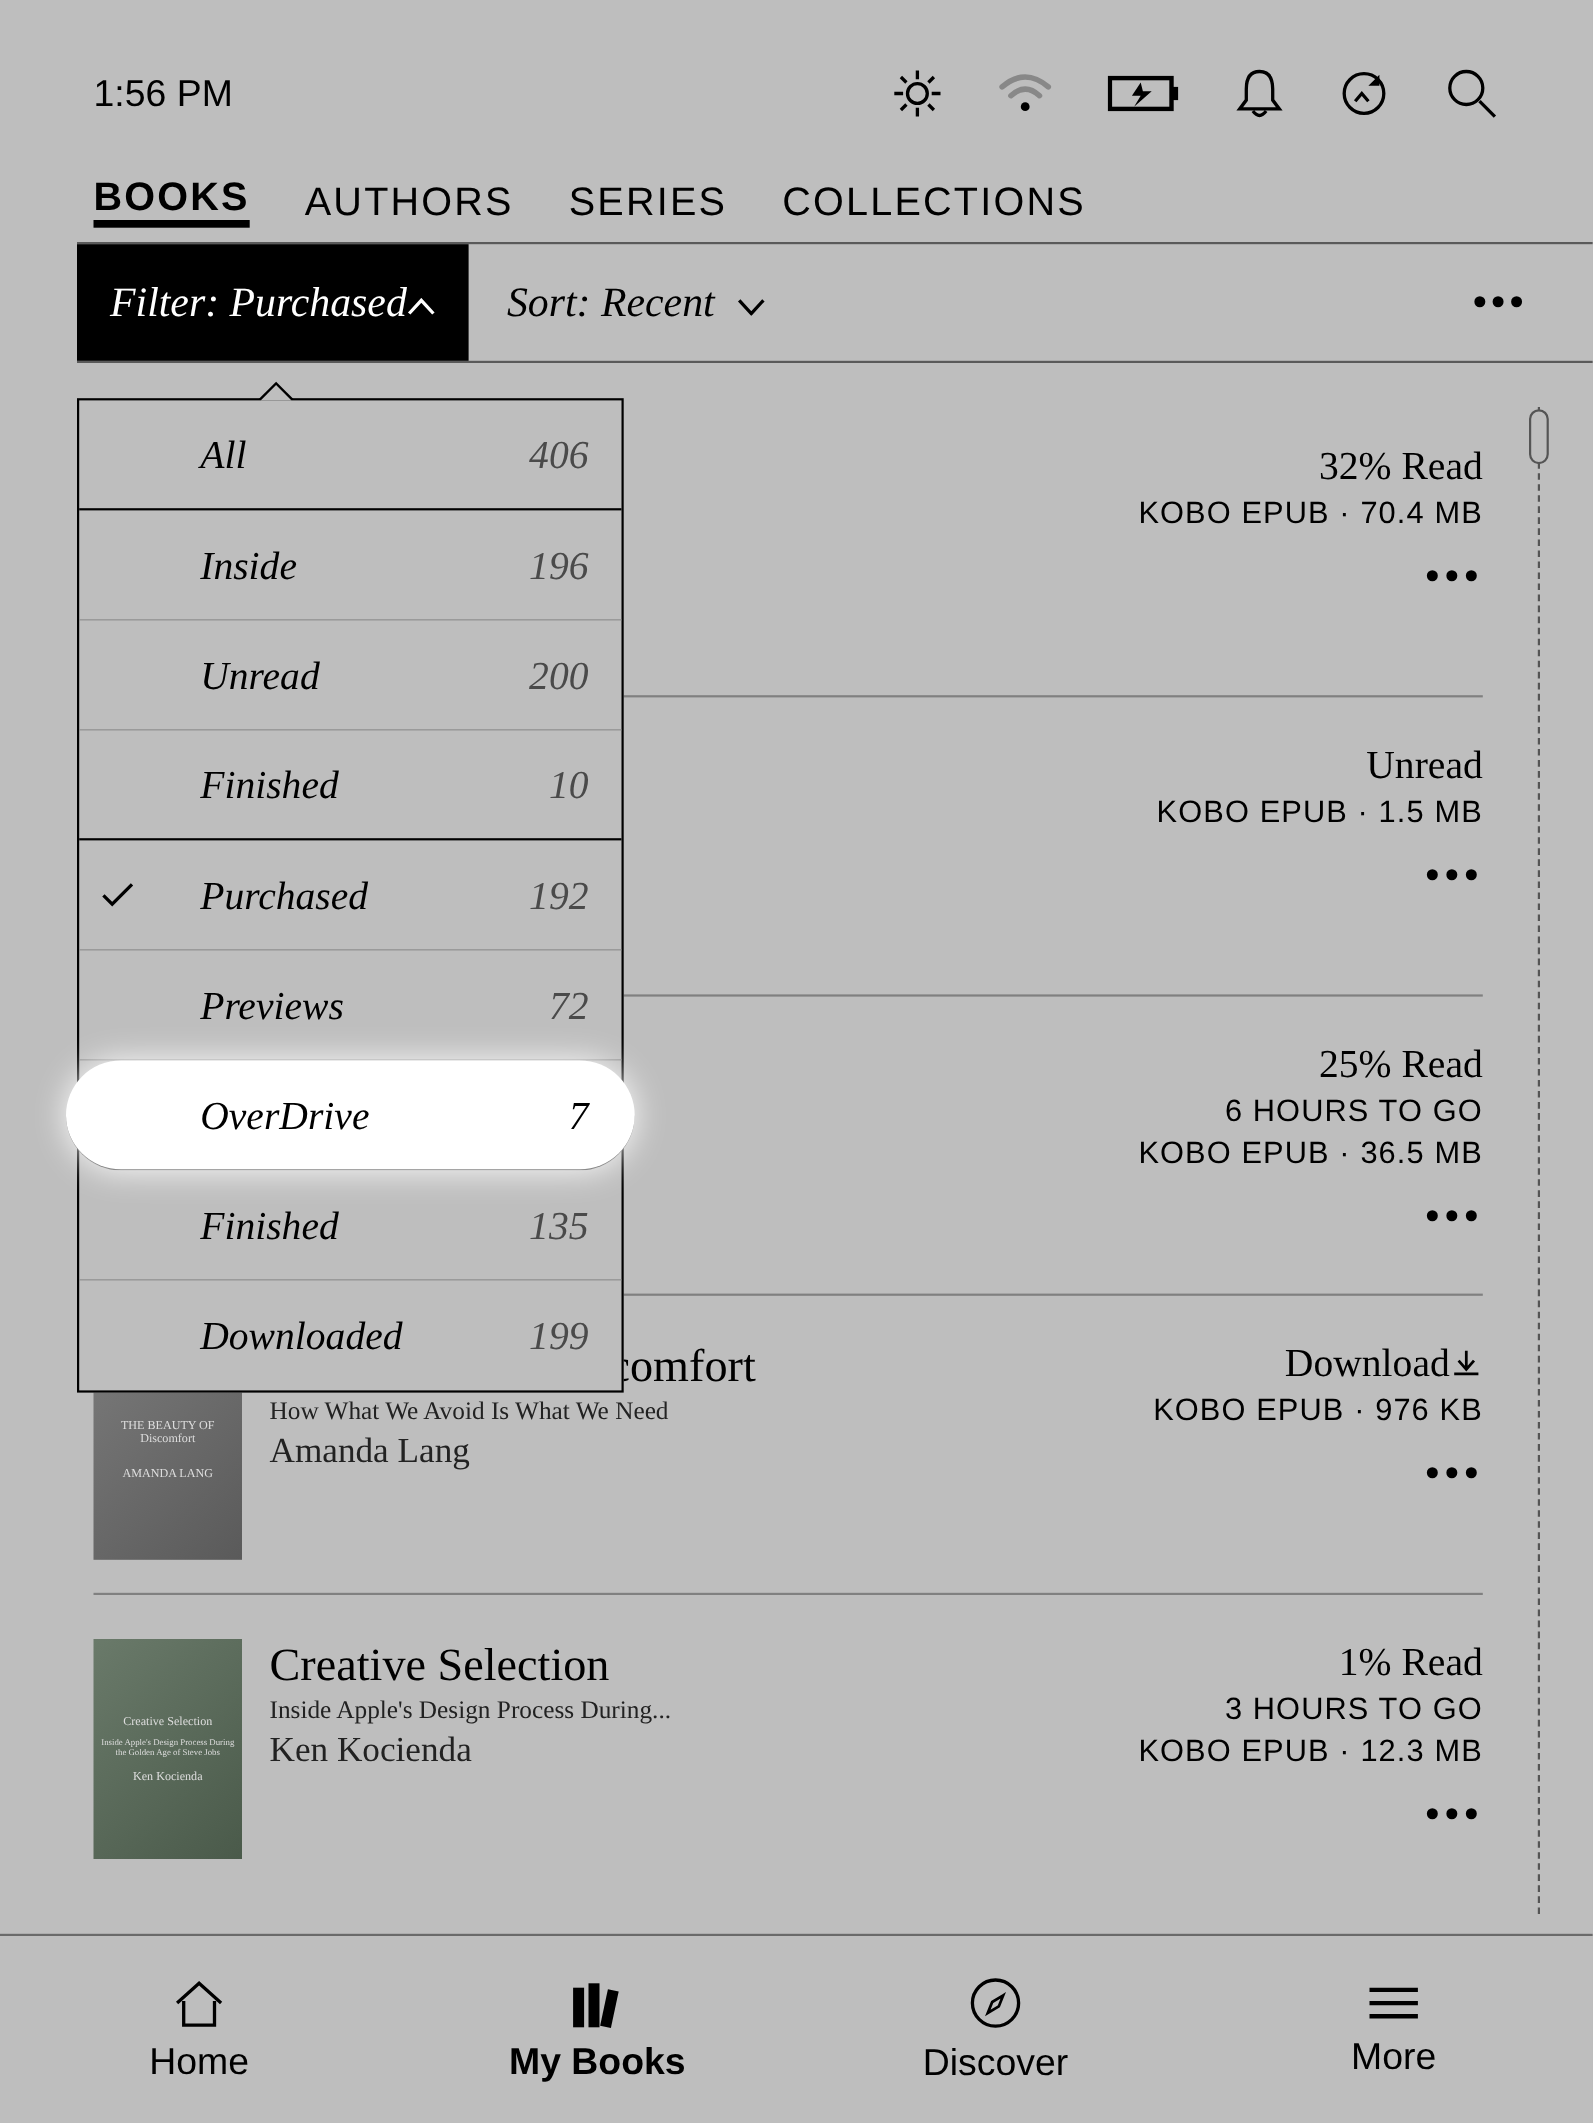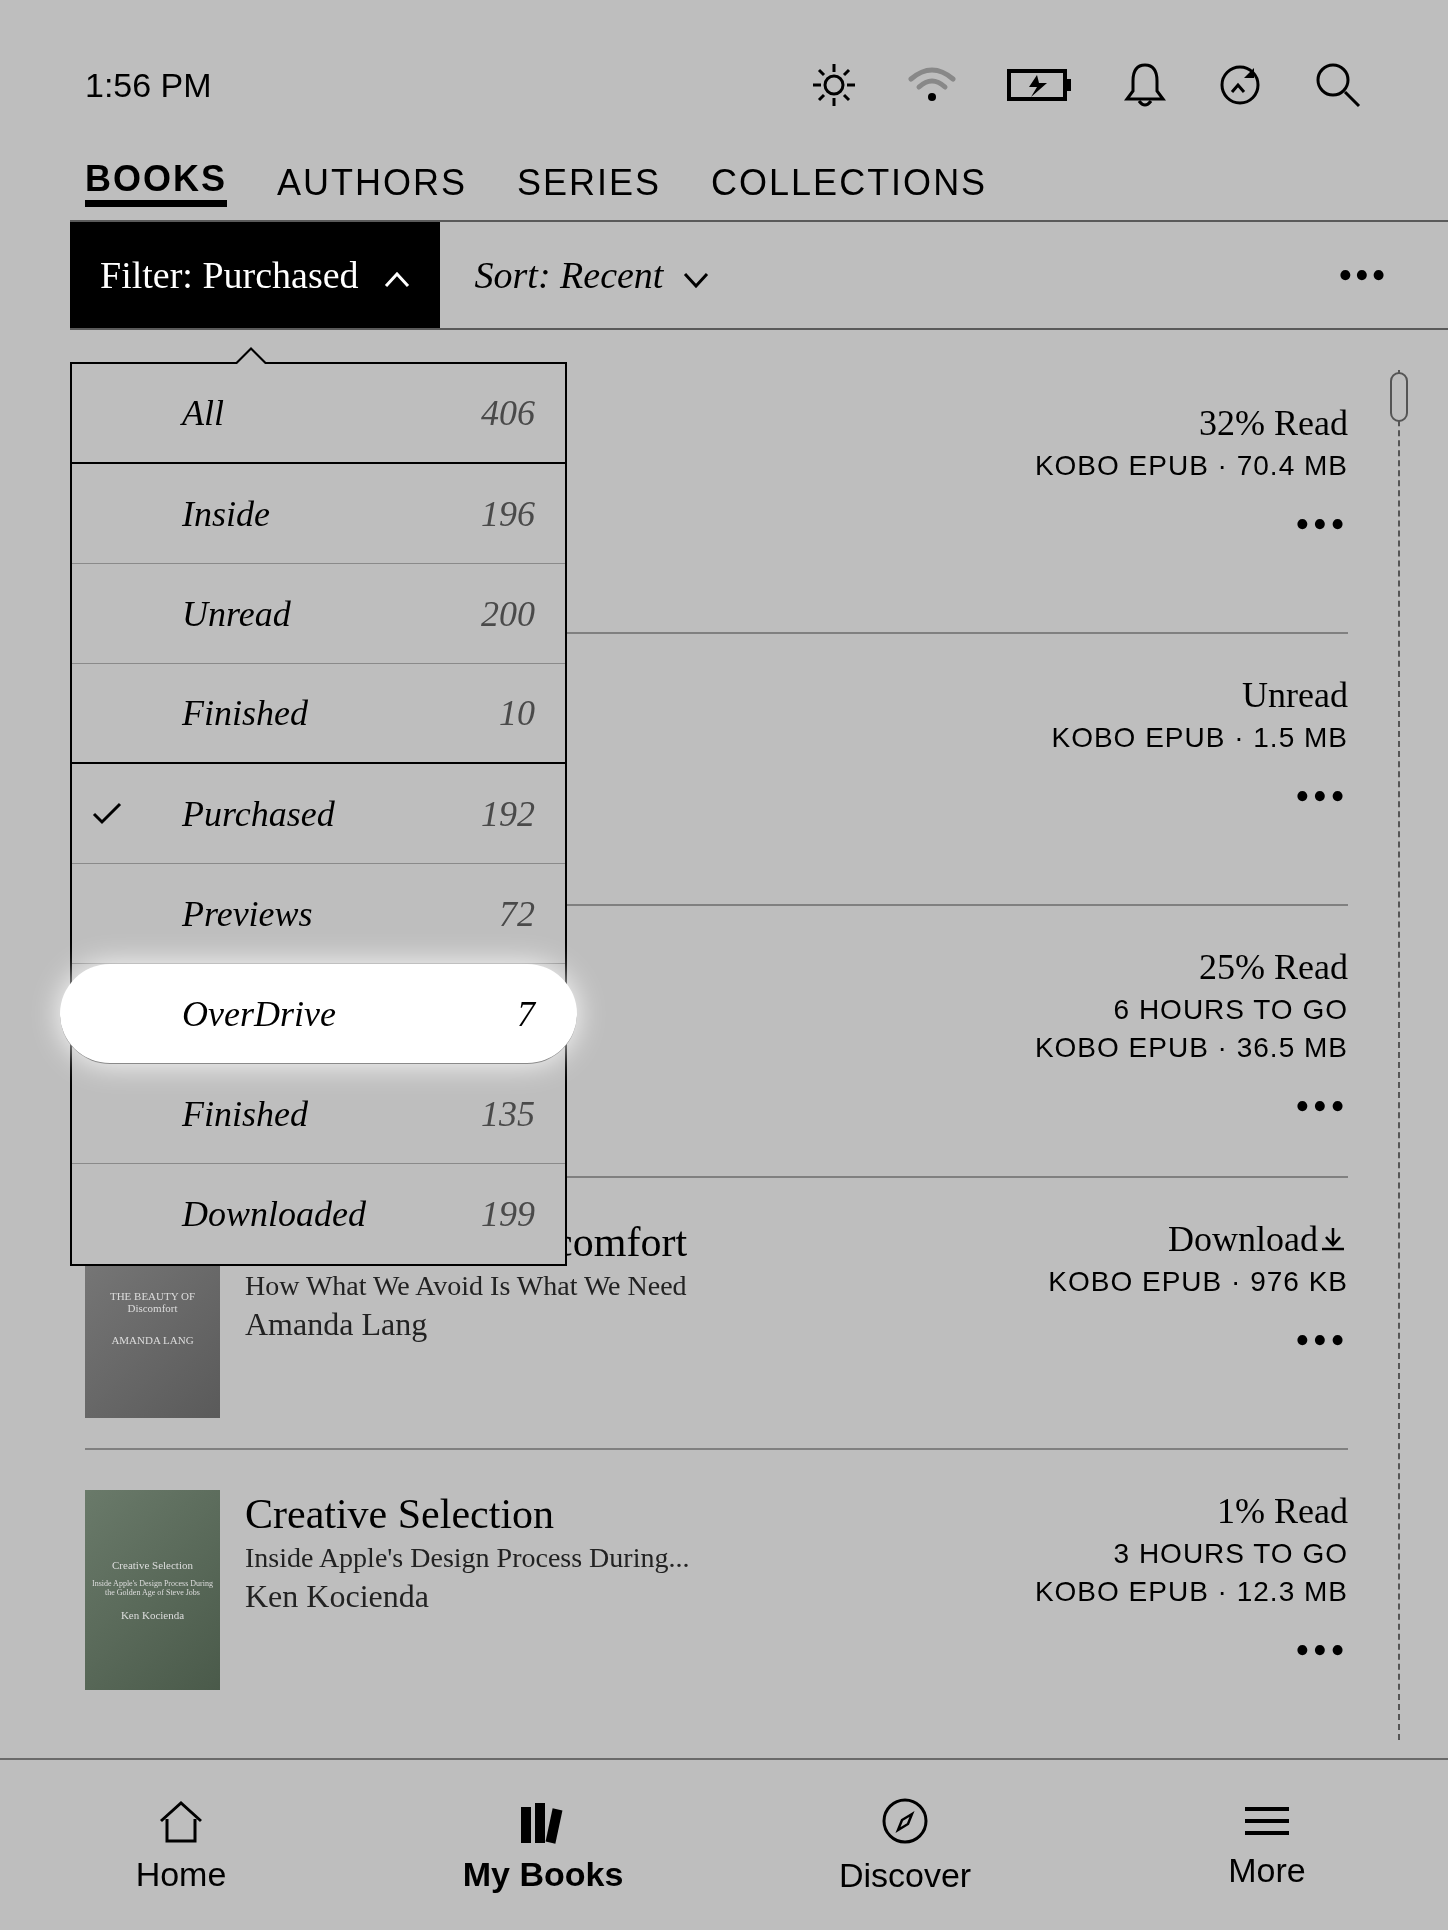--- a/index.html
+++ b/index.html
@@ -59,26 +59,26 @@
   .filter-bar {
     display: flex;
     align-items: center;
     height: 106px;
     position: relative;
     margin-left: 70px;
   }
   .filter-btn {
     background: #000;
     color: #fff;
+    font-style: italic;
     font-size: 38px;
     padding: 0 30px;
     height: 106px;
     display: flex;
     align-items: center;
-    gap: 25px;
   }
   .sort-btn {
     font-style: italic;
     font-size: 38px;
     color: #000;
     padding: 0 35px;
     display: flex;
     align-items: center;
     gap: 20px;
   }
@@ -181,21 +181,21 @@
   .book-info {
     margin-left: 25px;
     flex: 1;
     padding-top: 10px;
   }
   .book-title {
     font-size: 42px;
     color: #000;
   }
   .book-sub {
-    font-size: 28px;
+    font-size: 23px;
     color: #222;
     margin-top: 4px;
   }
   .book-author {
     font-size: 32px;
     color: #222;
     margin-top: 4px;
   }
   .book-meta {
     text-align: right;

